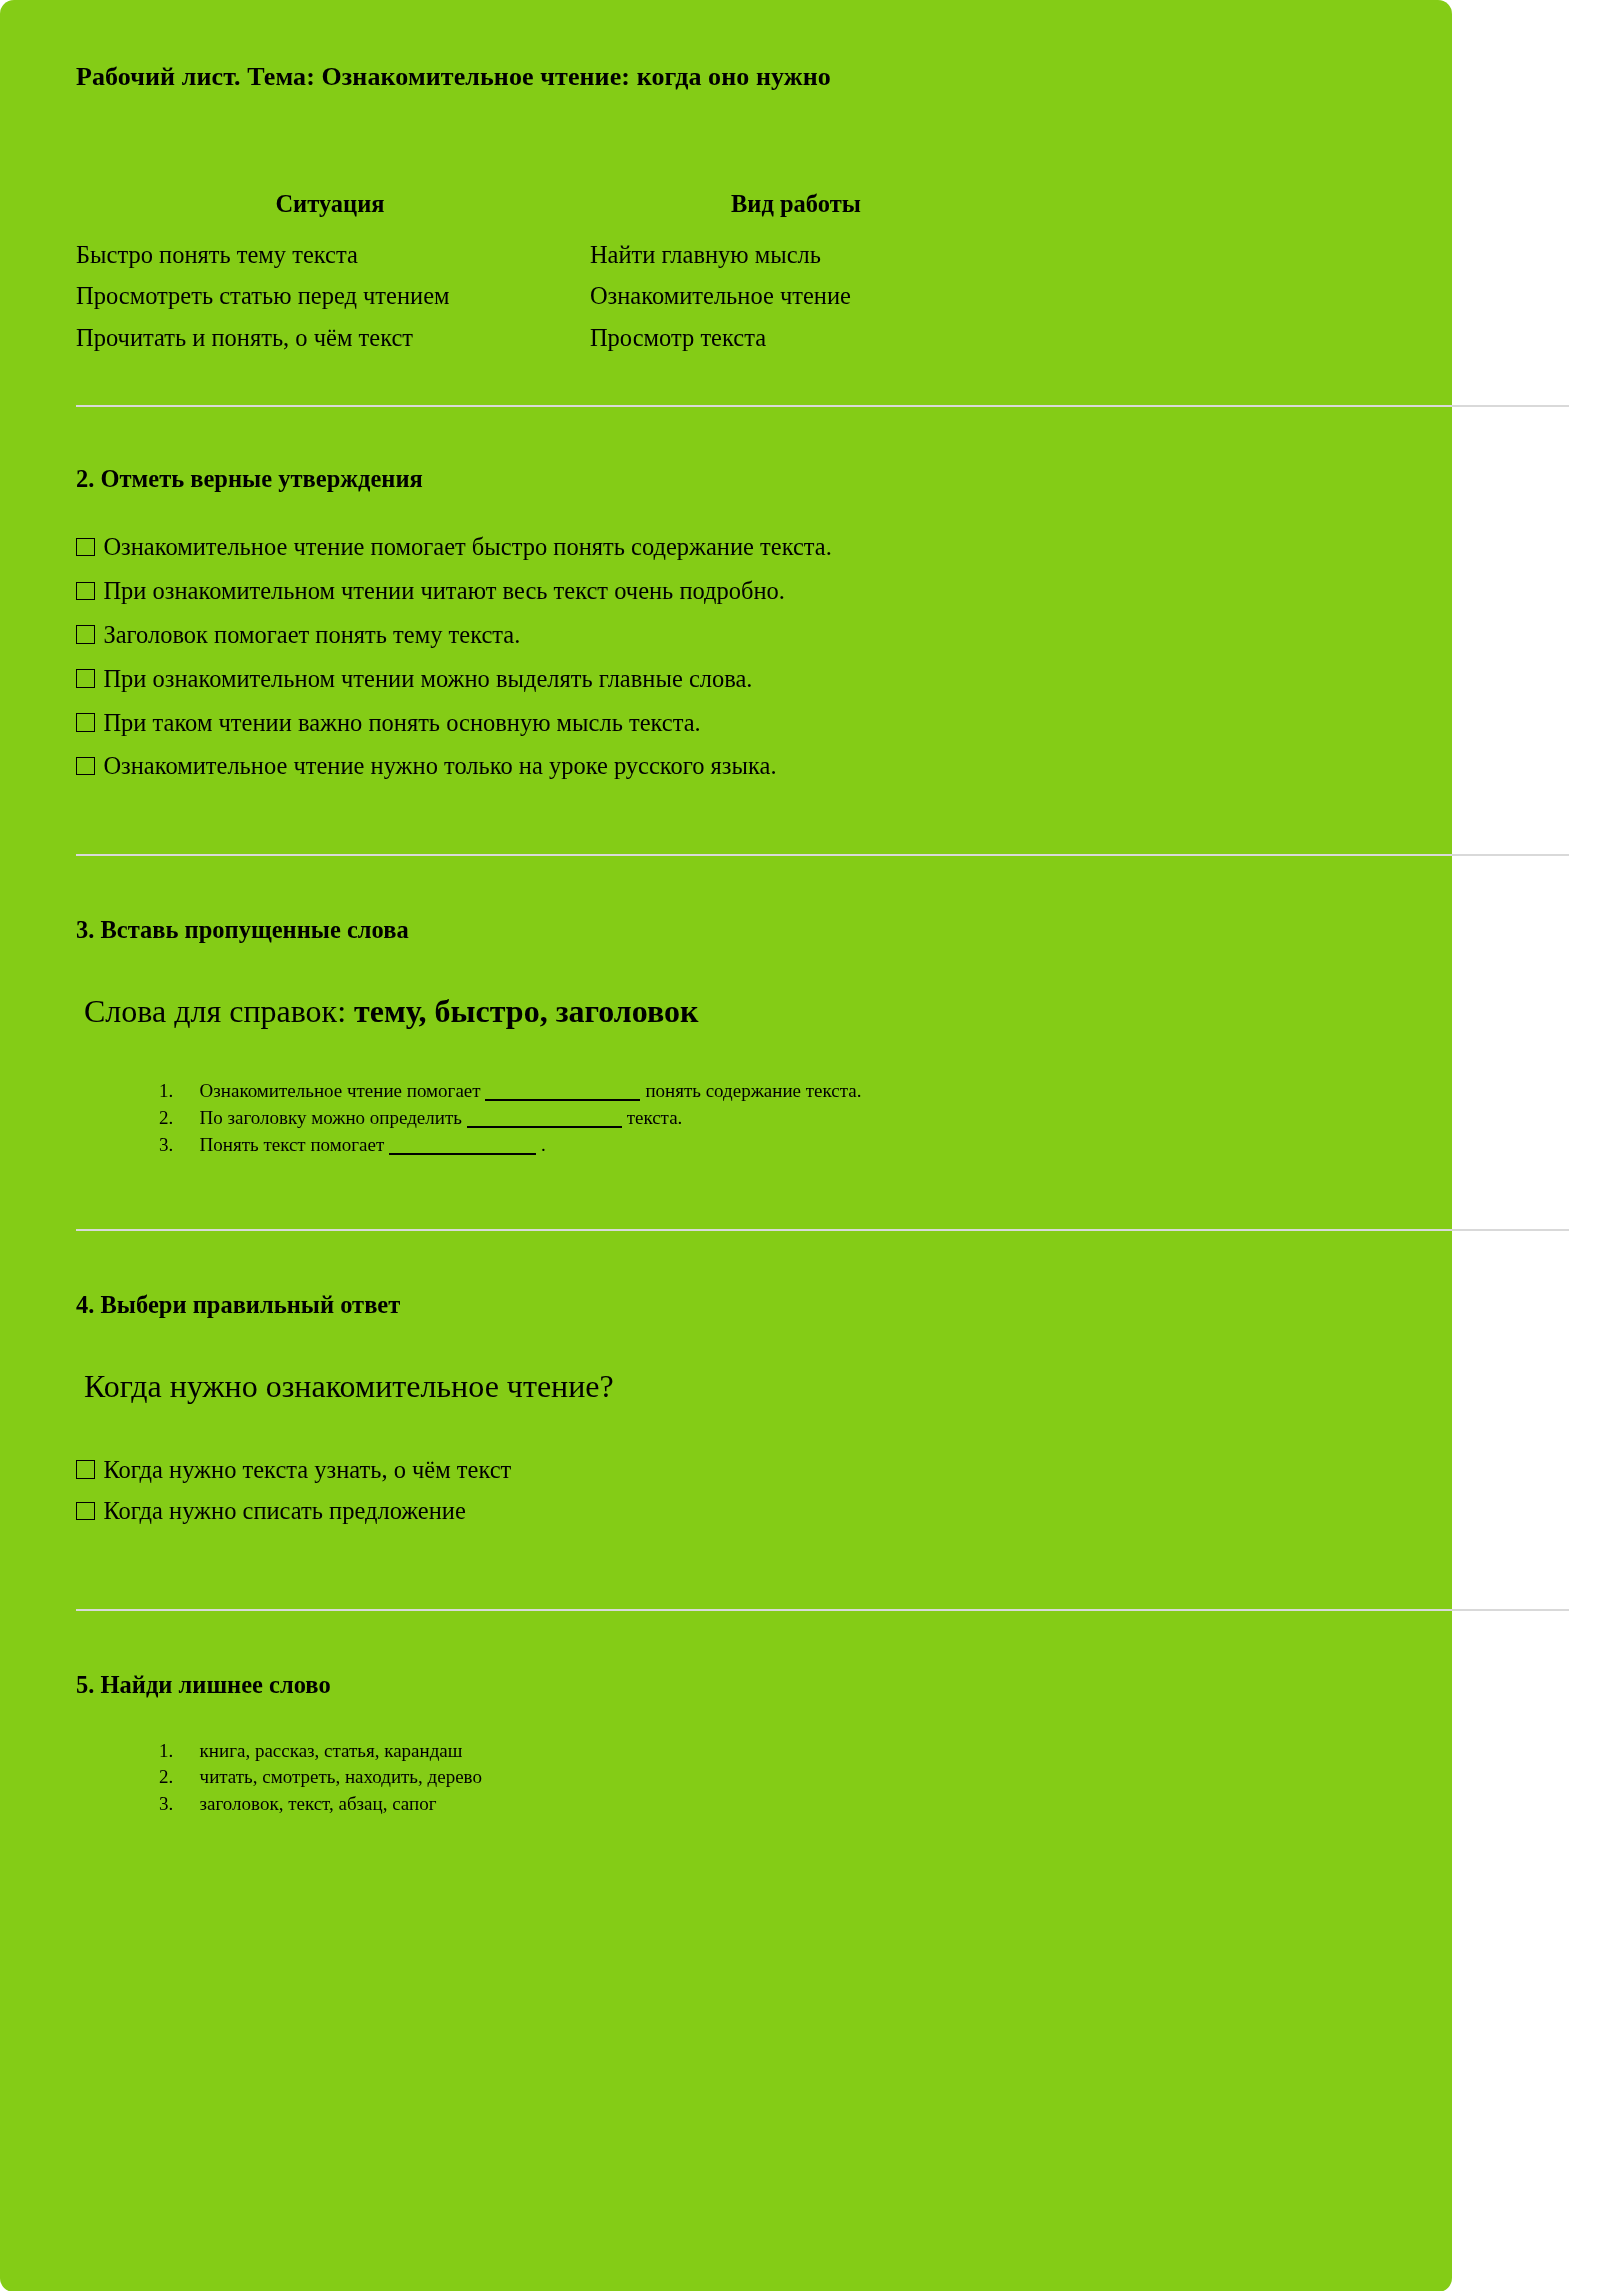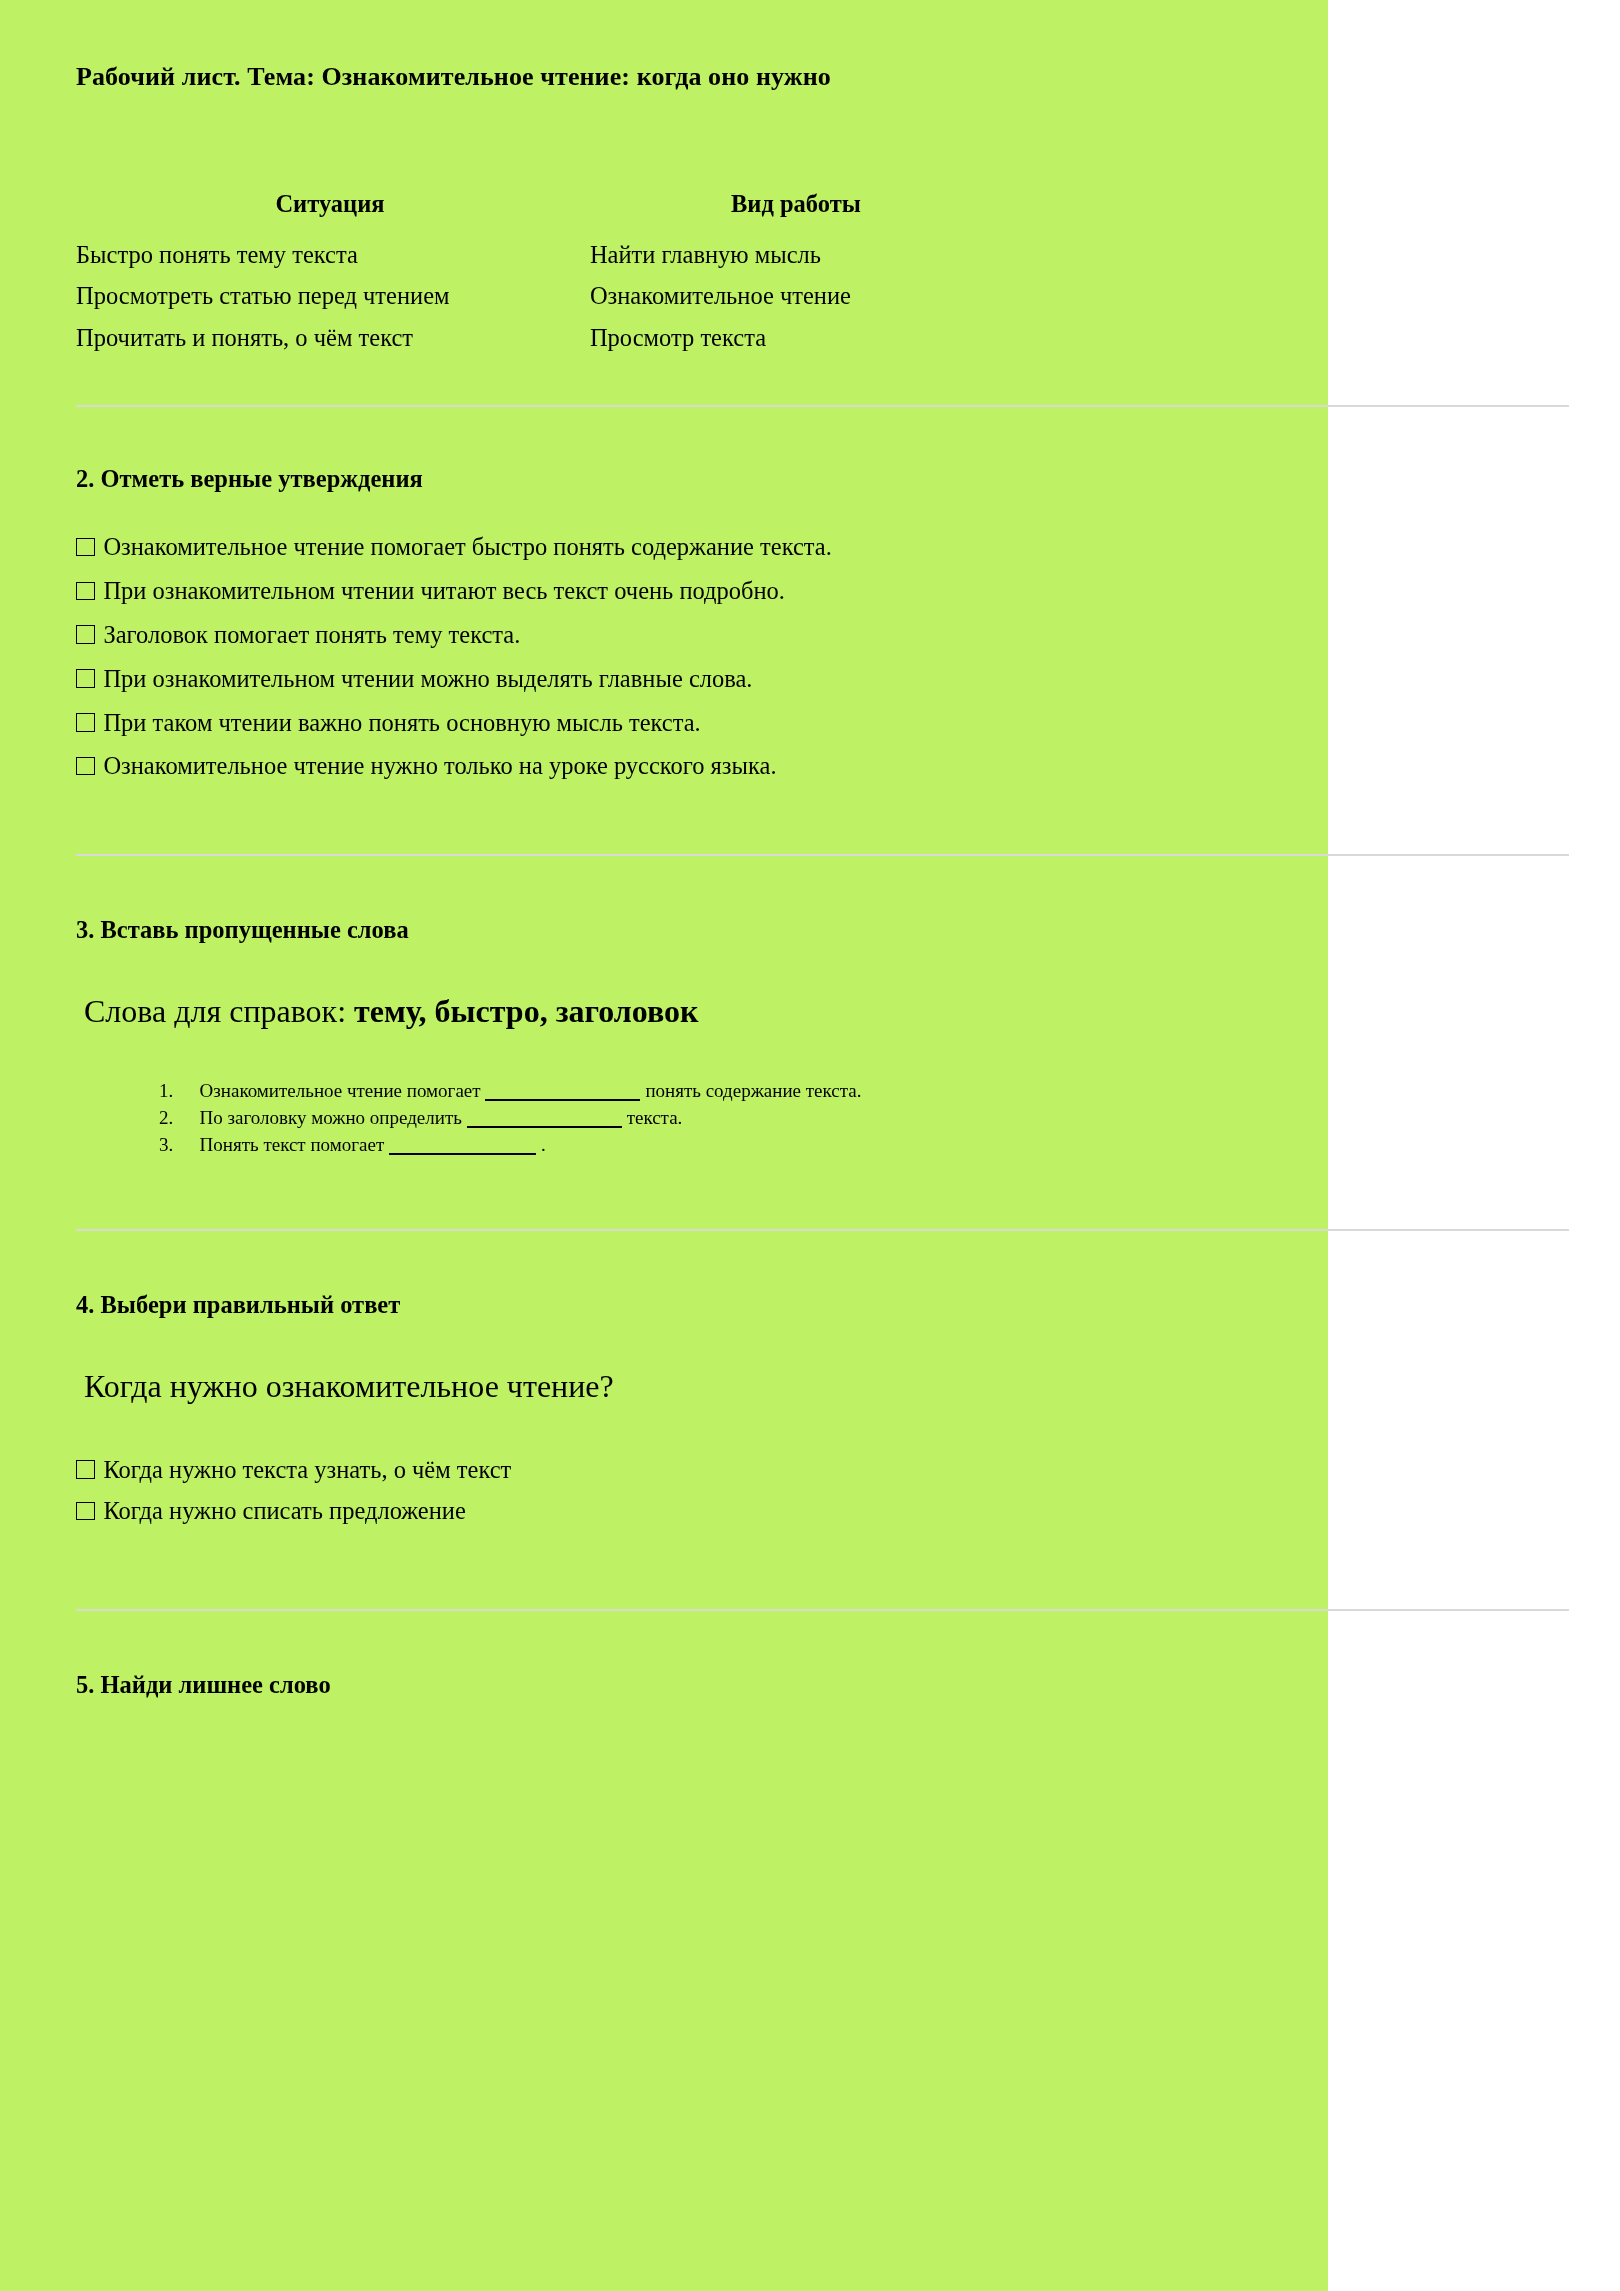--- a/index.html
+++ b/index.html
@@ -9,24 +9,25 @@
   }
   body {
     width: 1620px;
     min-height: 2292px;
     font-family: "Liberation Serif", "DejaVu Serif", serif;
     color: #000000;
     -webkit-font-smoothing: antialiased;
   }
   .page {
     box-sizing: border-box;
-    width: 1328px;
+    width: 1452px;
     min-height: 2292px;
     padding: 61px 51px 0 76px;
-    background: #bef264;
+    background: #84cc16;
+    border-radius: 14px;
   }
 
   
   .doc-title {
     font-size: 26px;
     font-weight: bold;
     letter-spacing: 0.1px;
     margin: 0 0 0 0;
     line-height: 1.2;
   }
@@ -214,15 +215,20 @@
     <li><span class="cb"></span><span>Когда нужно списать предложение</span></li>
   </ul>
 
   <div class="div-wrap-4">
     <hr class="divider">
   </div>
 
   <h2 class="section-heading">5. Найди лишнее слово</h2>
   <div class="sp-med"></div>
 
+  <ol class="num-list">
+    <li>книга, рассказ, статья, карандаш</li>
+    <li>читать, смотреть, находить, дерево</li>
+    <li>заголовок, текст, абзац, сапог</li>
+  </ol>
 
 </div>
 
 
 </body></html>

